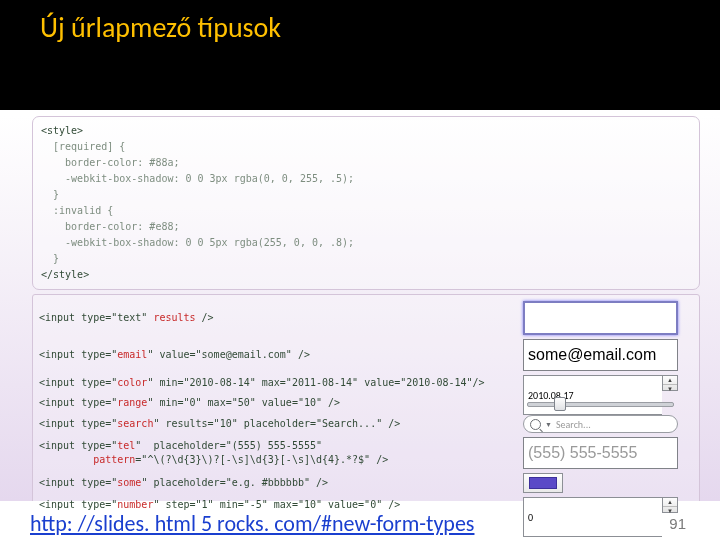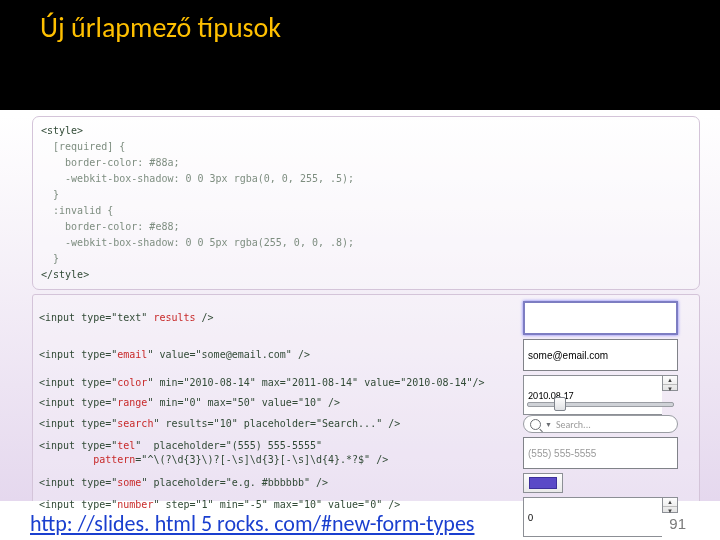--- a/index.html
+++ b/index.html
@@ -8,21 +8,21 @@
   .slide-body{padding:0 20px 0 32px;height:385px;box-sizing:border-box;background:linear-gradient(#fff 0%,#f5f0f8 40%,#e5d8ee 100%)}
   .code-card{border:1px solid #d4c4d9;border-radius:7px;background:rgba(255,255,255,.3);margin:6px 0 4px 0;padding:6px 8px 6px 8px}
   pre{margin:0;font-family:Consolas,"Lucida Console",monospace;font-size:10px;line-height:16px;white-space:pre;color:#273c2f}
   .tag{color:#314a36}
   .attr{color:#7e8e80}
   .redkw{color:#c82a2a}
   .inputs-card{border:1px solid #d4c4d9;border-radius:3px;background:rgba(255,255,255,.25);padding:4px 6px 4px 6px}
   .row{display:flex;align-items:center;gap:10px;padding:2px 0}
   .row pre{flex:1 1 auto;font-size:10px;line-height:14px}
   .ctrl{flex:0 0 170px;display:flex;align-items:center;justify-content:flex-start}
-  .tb{width:155px;height:16px;border:1px solid #808288;background:#fff;font-size:10px;font-family:Arial,sans-serif;padding:15px 4px;box-sizing:border-box;display:flex;align-items:center;color:#000}
+  .tb{width:155px;height:16px;border:1px solid #808288;background:#fff;font-size:16px;font-family:Arial,sans-serif;padding:15px 4px;box-sizing:border-box;display:flex;align-items:center;color:#000}
   .tb.req{border:2px solid #7d7dc2;box-shadow:0 0 3px rgba(0,0,255,.5)}
   .tb.ph{color:#9a9a9a}
   .stepper{width:155px;height:16px;display:flex}
   .stepper .val{flex:1;border:1px solid #8c8f95;border-right:none;background:#fff;font-size:10px;padding:19px 4px;box-sizing:border-box;display:flex;align-items:center}
   .spb{width:14px;border:1px solid #8c8f95;background:linear-gradient(#fdfdfd,#e4e4e4);display:flex;flex-direction:column}
   .spb span{flex:1;display:flex;align-items:center;justify-content:center;font-size:6px;color:#444;border-bottom:1px solid #bcbcbc}
   .spb span:last-child{border:none}
   .range{width:155px;height:16px;position:relative}
   .range .track{position:absolute;left:4px;right:4px;top:7px;height:3px;background:#cfd2d7;border:1px solid #9a9da3;border-radius:2px}
   .range .thumb{position:absolute;top:2px;width:10px;height:12px;border:1px solid #7f848c;background:linear-gradient(#fefefe,#dfe1e4);border-radius:2px}

